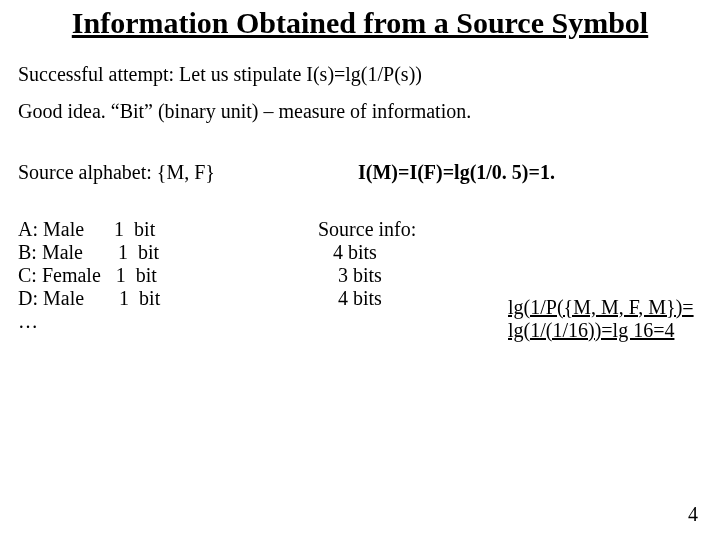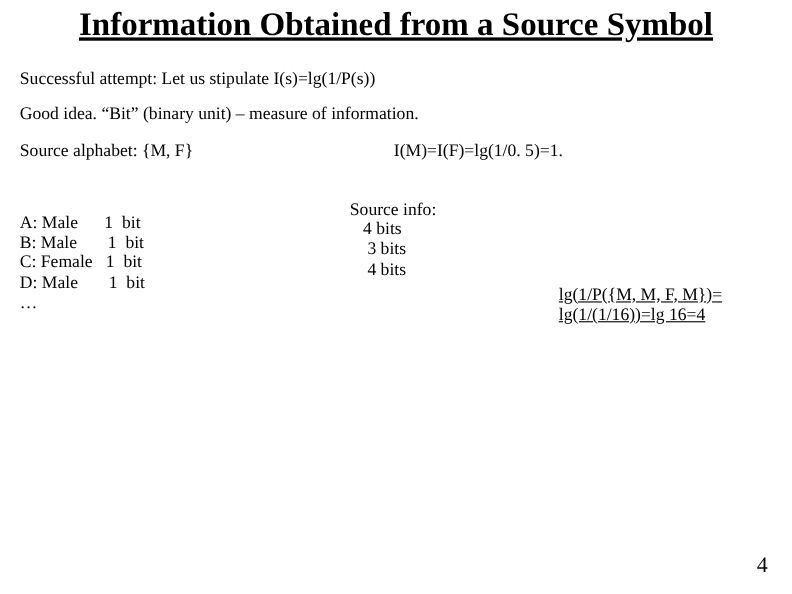--- a/index.html
+++ b/index.html
@@ -21,45 +21,45 @@
     text-align: center;
     font-size: 30px;
     font-weight: bold;
     text-decoration: underline;
     line-height: 1.15;
     padding-top: 6px;
     padding-bottom: 8px;
     letter-spacing: 0px;
   }
   .body {
-    font-size: 16px;
+    font-size: 20px;
     line-height: 1.15;
     padding: 0 18px;
   }
   .para {
     margin-top: 14px;
   }
   .row-split {
     display: flex;
     gap: 40px;
-    margin-top: 16px;
+    margin-top: 38px;
   }
   .col-left {
     flex: 0 0 300px;
   }
   .col-right {
     flex: 1;
+    font-weight: bold;
   }
   .lower {
     display: flex;
     margin-top: 34px;
   }
   .lower-left {
     flex: 0 0 300px;
-    margin-top: 12px;
   }
   .lower-mid {
     flex: 0 0 190px;
   }
   .lower-right {
     flex: 1;
     padding-top: 78px;
     text-decoration: underline;
   }
   .list-line {

